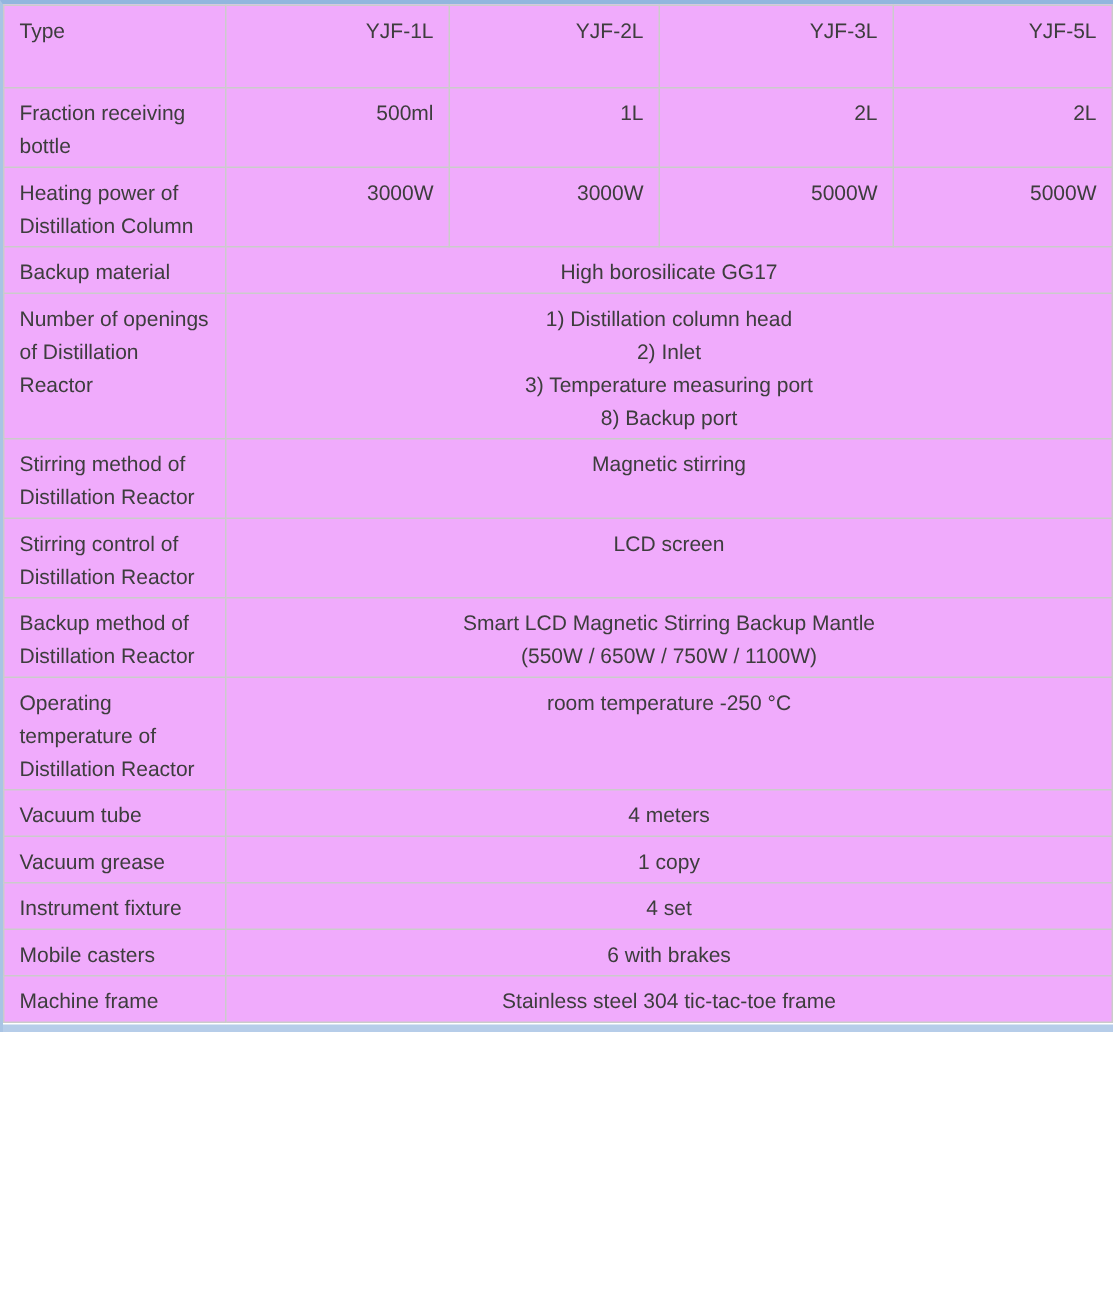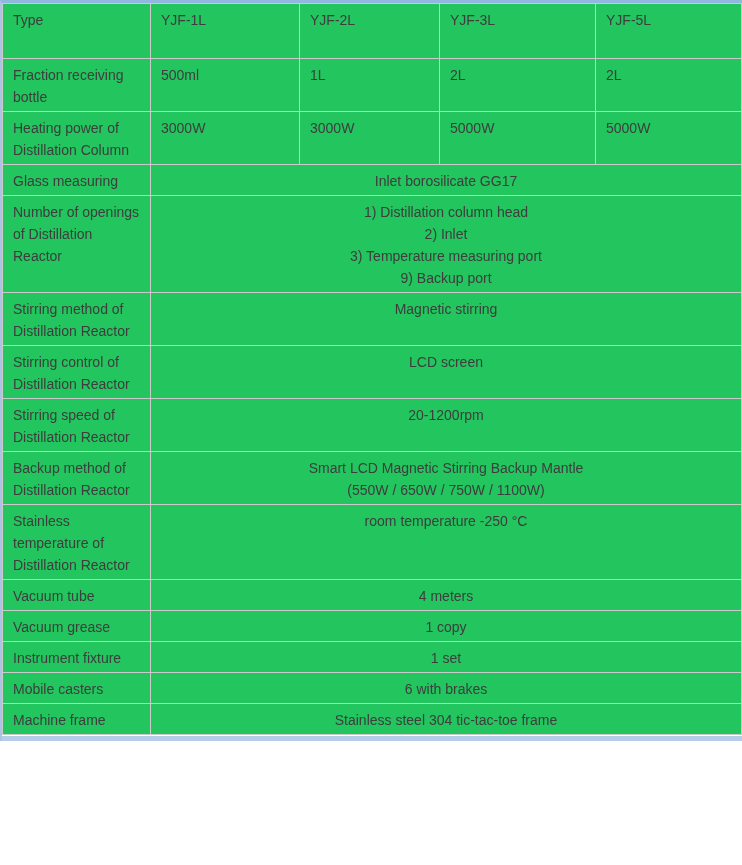--- a/index.html
+++ b/index.html
@@ -12,40 +12,40 @@
     width: 742px;
     box-sizing: border-box;
     border-top: 3px solid #92b6de;
     border-left: 2px solid #a9c4e4;
     background: #ffffff;
   }
   table.spec-table {
     border-collapse: collapse;
     table-layout: fixed;
     width: 739px;
-    background: #22c55e;
+    background: #f0abfc;
   }
   table.spec-table td {
     border: 1px solid #cbcbcb;
     vertical-align: top;
     padding: 5px 10px 3px 10px;
     font-size: 14px;
     line-height: 22px;
     color: #3d3d3d;
     overflow: hidden;
     word-wrap: break-word;
   }
   table.spec-table tr:first-child td {
     height: 46px;
   }
   td.label-cell {
     text-align: left;
   }
   td.value-cell {
-    text-align: left;
+    text-align: right;
   }
   td.merged-cell {
     text-align: center;
   }
   .bottom-band {
     width: 742px;
     height: 5px;
     background: #b6cde9;
     margin-top: 1px;
   }
@@ -78,81 +78,75 @@
           <td class="value-cell">2L</td>
         </tr>
         <tr>
           <td class="label-cell">Heating power of Distillation Column</td>
           <td class="value-cell">3000W</td>
           <td class="value-cell">3000W</td>
           <td class="value-cell">5000W</td>
           <td class="value-cell">5000W</td>
         </tr>
         <tr>
-          <td class="label-cell">Glass measuring</td>
+          <td class="label-cell">Backup material</td>
           <td colspan="4" class="merged-cell">
-            <div>Inlet borosilicate GG17</div>
+            <div>High borosilicate GG17</div>
           </td>
         </tr>
         <tr>
           <td class="label-cell">Number of openings of Distillation Reactor</td>
           <td colspan="4" class="merged-cell">
             <div>1) Distillation column head</div>
             <div>2) Inlet</div>
             <div>3) Temperature measuring port</div>
-            <div>9) Backup port</div>
+            <div>8) Backup port</div>
           </td>
         </tr>
         <tr>
           <td class="label-cell">Stirring method of Distillation Reactor</td>
           <td colspan="4" class="merged-cell">
             <div>Magnetic stirring</div>
           </td>
         </tr>
         <tr>
           <td class="label-cell">Stirring control of Distillation Reactor</td>
           <td colspan="4" class="merged-cell">
             <div>LCD screen</div>
           </td>
         </tr>
         <tr>
-          <td class="label-cell">Stirring speed of Distillation Reactor</td>
-          <td colspan="4" class="merged-cell">
-            <div>20-1200rpm</div>
-          </td>
-        </tr>
-        <tr>
           <td class="label-cell">Backup method of Distillation Reactor</td>
           <td colspan="4" class="merged-cell">
             <div>Smart LCD Magnetic Stirring Backup Mantle</div>
             <div>(550W / 650W / 750W / 1100W)</div>
           </td>
         </tr>
         <tr>
-          <td class="label-cell">Stainless temperature of Distillation Reactor</td>
+          <td class="label-cell">Operating temperature of Distillation Reactor</td>
           <td colspan="4" class="merged-cell">
             <div>room temperature -250 °C</div>
           </td>
         </tr>
         <tr>
           <td class="label-cell">Vacuum tube</td>
           <td colspan="4" class="merged-cell">
             <div>4 meters</div>
           </td>
         </tr>
         <tr>
           <td class="label-cell">Vacuum grease</td>
           <td colspan="4" class="merged-cell">
             <div>1 copy</div>
           </td>
         </tr>
         <tr>
           <td class="label-cell">Instrument fixture</td>
           <td colspan="4" class="merged-cell">
-            <div>1 set</div>
+            <div>4 set</div>
           </td>
         </tr>
         <tr>
           <td class="label-cell">Mobile casters</td>
           <td colspan="4" class="merged-cell">
             <div>6 with brakes</div>
           </td>
         </tr>
         <tr>
           <td class="label-cell">Machine frame</td>

